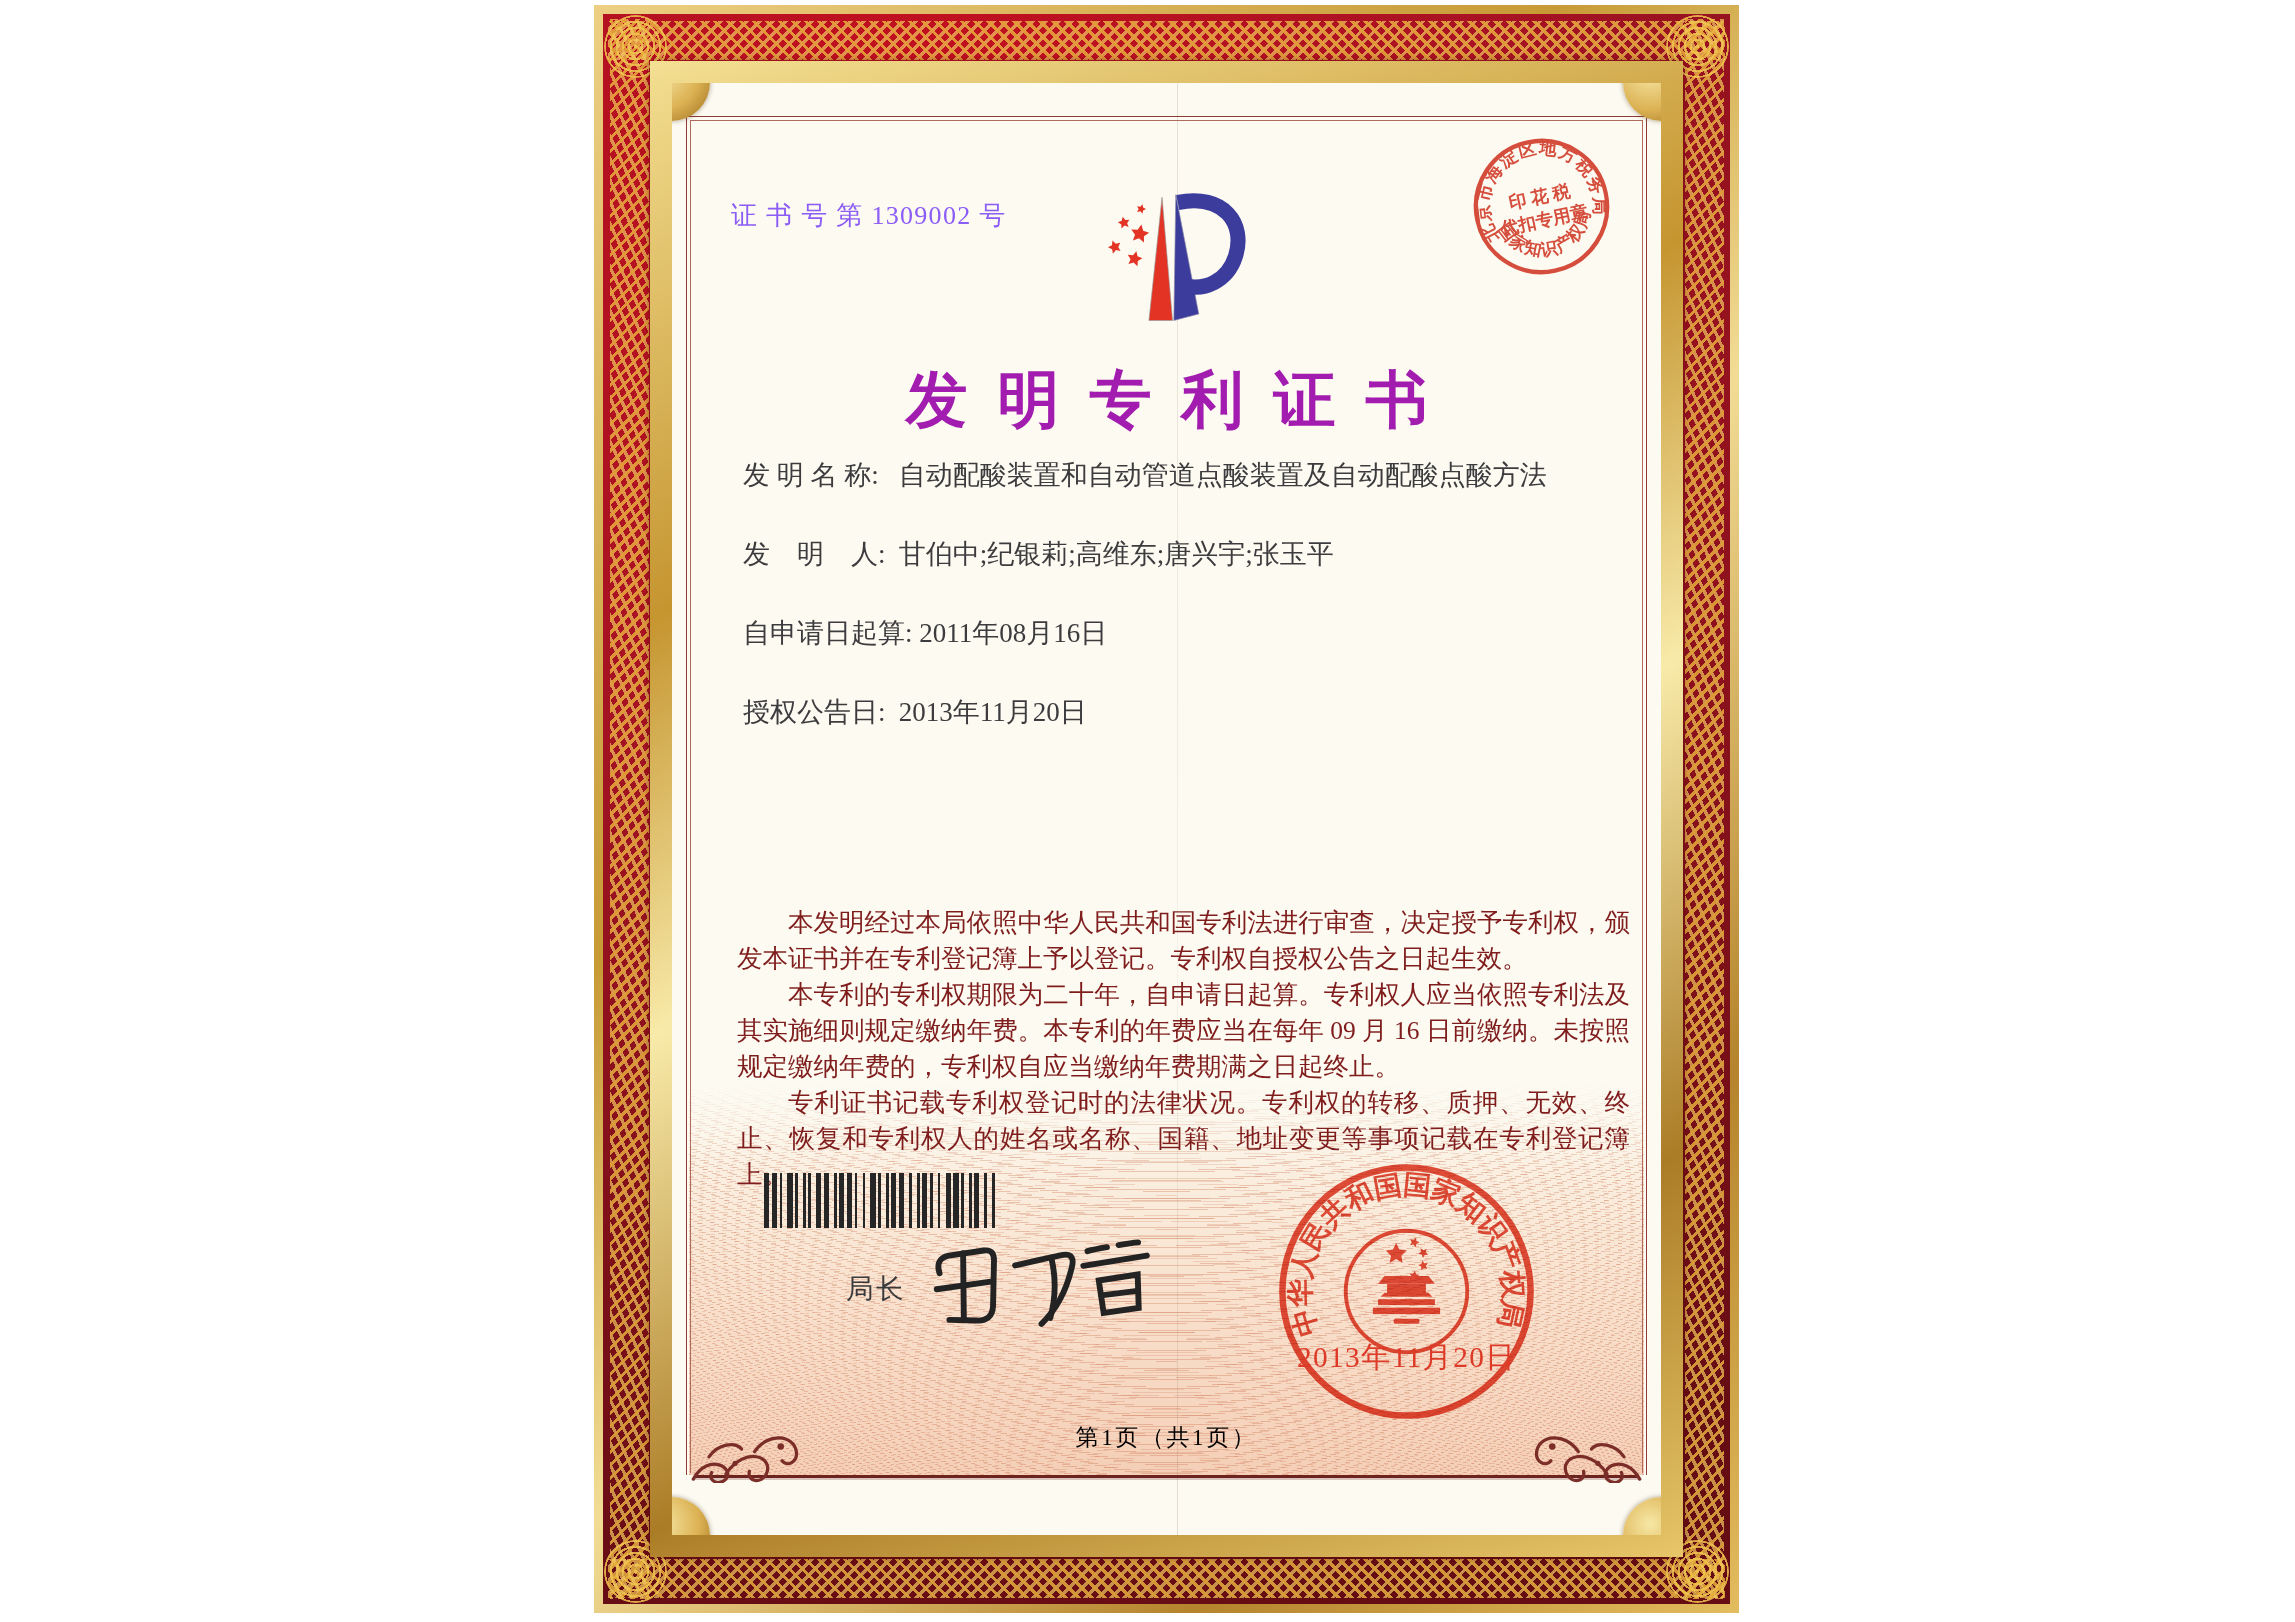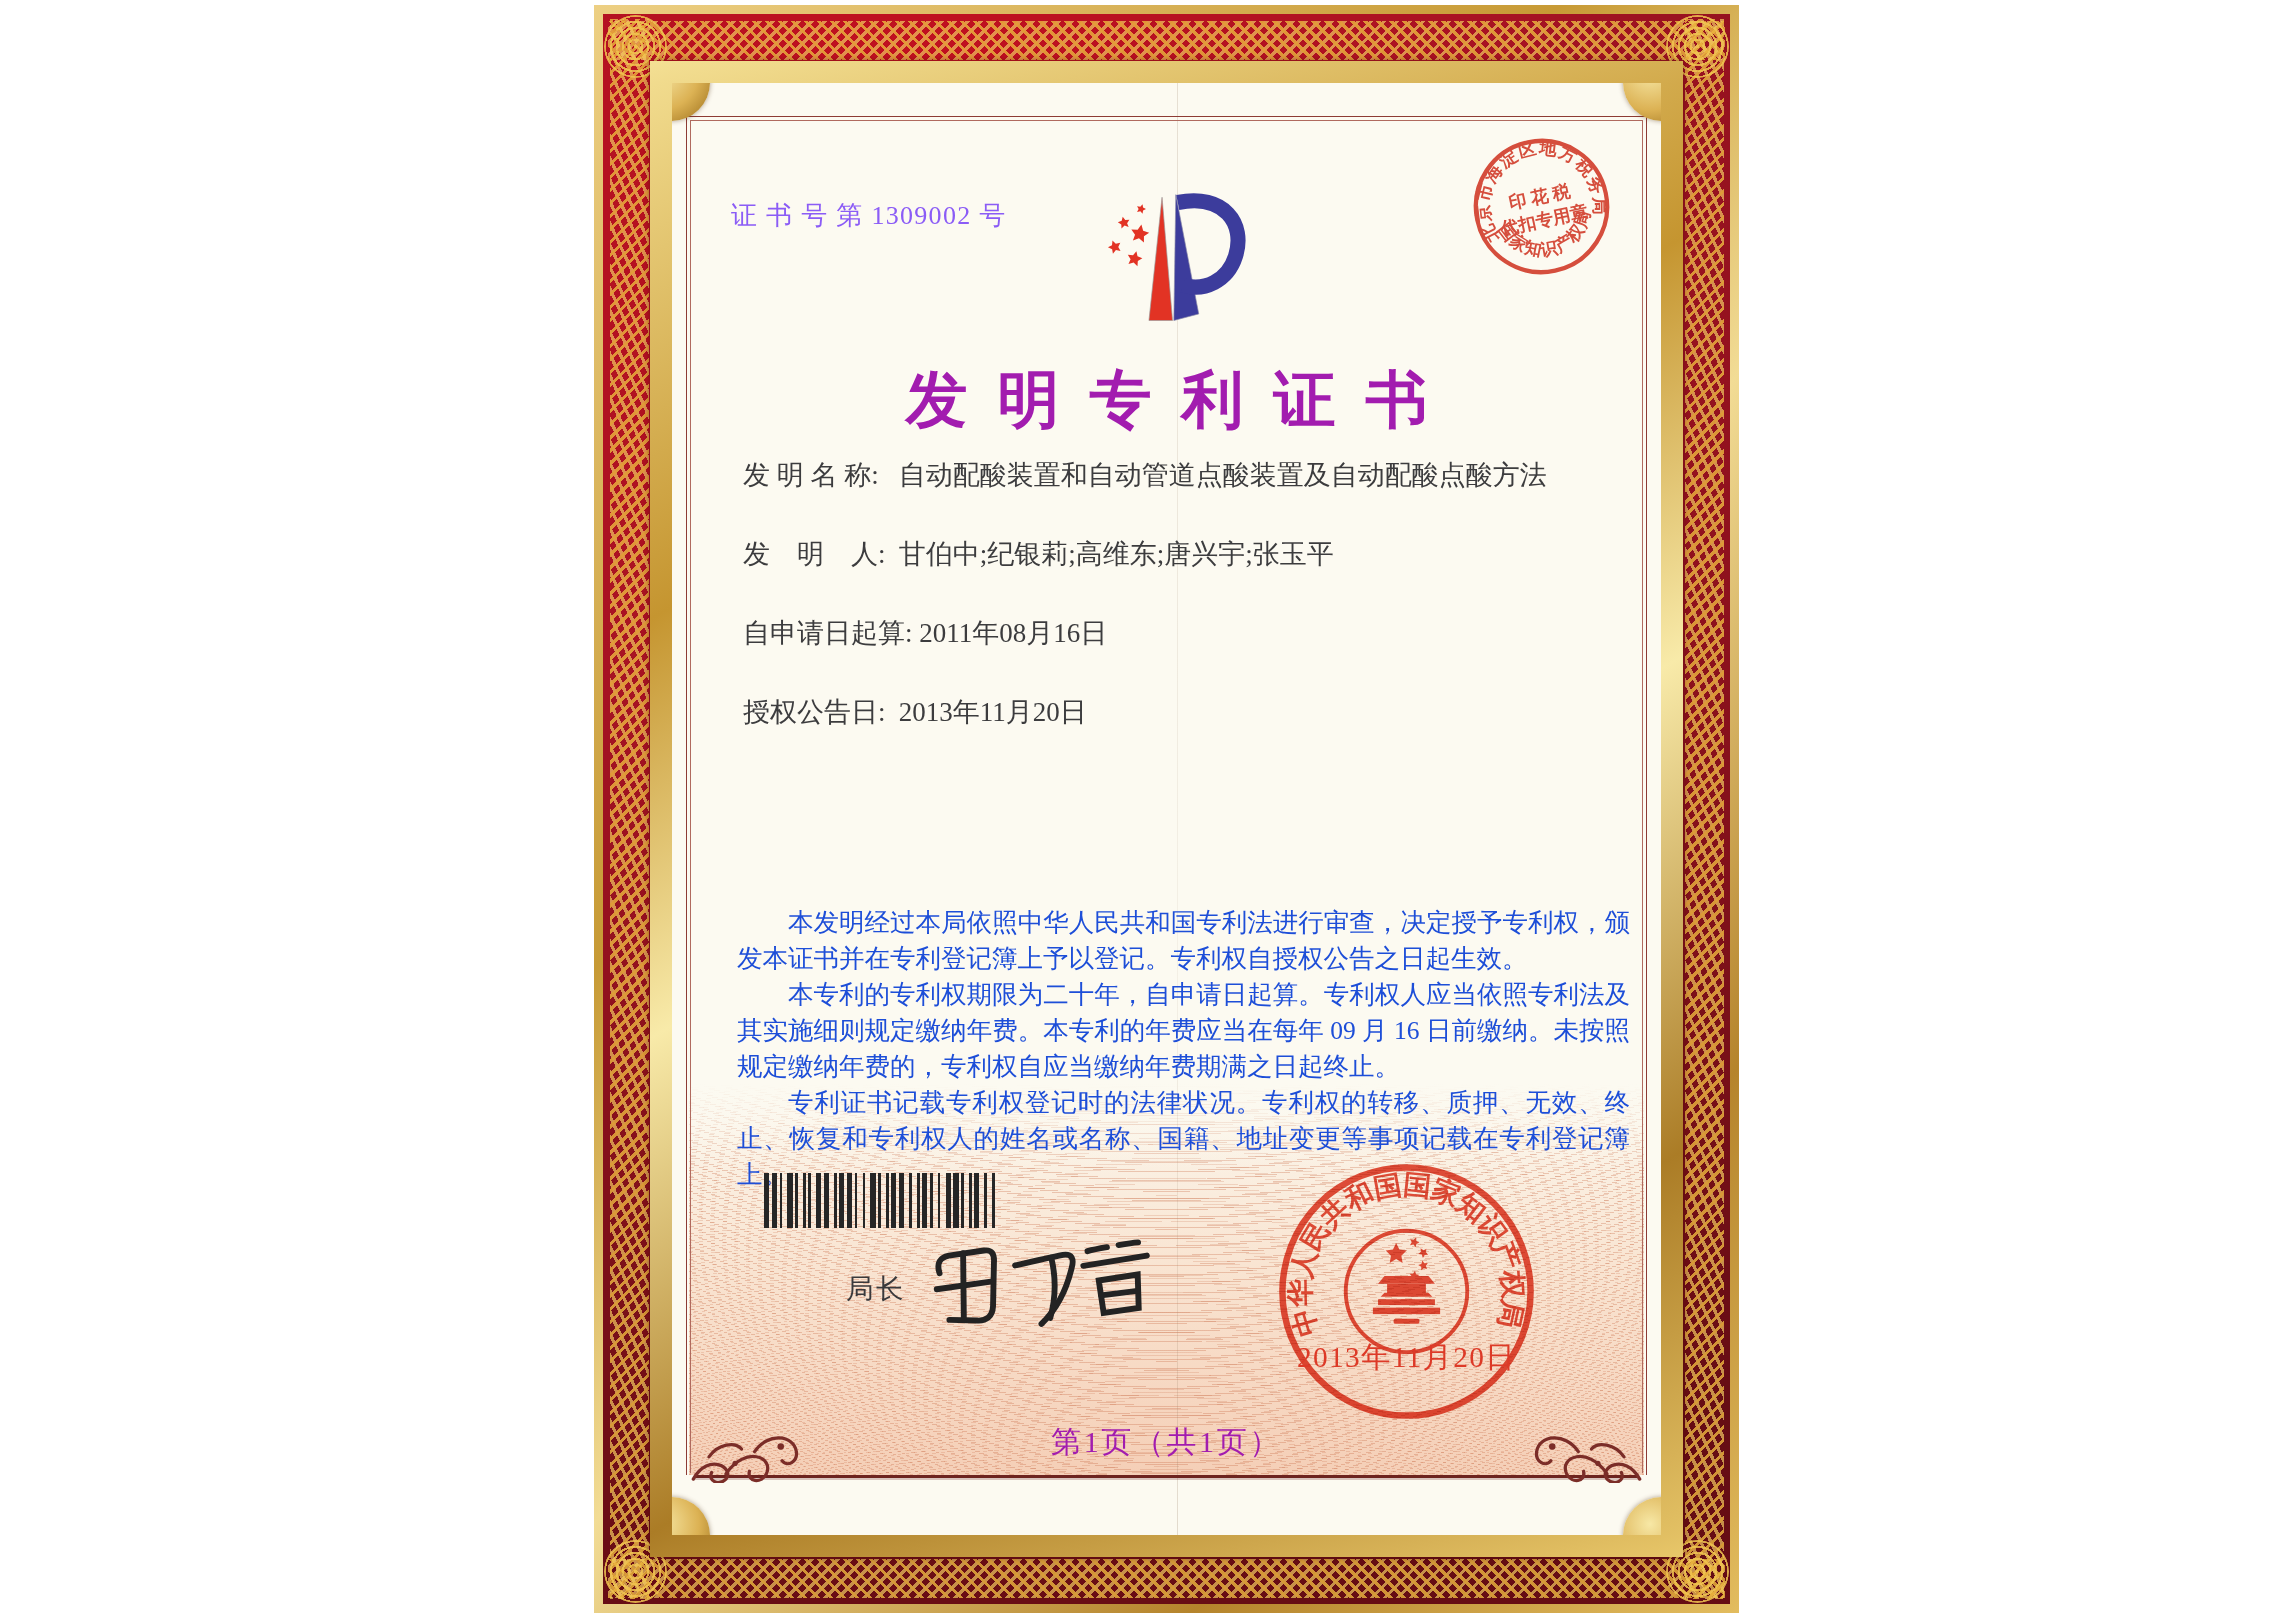--- a/index.html
+++ b/index.html
@@ -46,30 +46,30 @@
   .logo{position:absolute;left:427px;top:109px;width:151px;height:139px;}
   .title{position:absolute;left:0;right:0;top:275px;text-align:center;font-size:62px;color:#a21caf;
         letter-spacing:30px;text-indent:30px;font-weight:600;}
   .tax-stamp{position:absolute;left:796px;top:50px;width:147px;height:147px;transform:rotate(-12deg);
         opacity:.92;mix-blend-mode:multiply;}
   .fields{position:absolute;left:71px;right:33px;top:374px;}
   .frow{height:31px;margin-bottom:48px;font-size:27px;color:#3c3c3e;white-space:nowrap;}
   .frow .lab{display:inline-block;min-width:149px;}
   .frow .val{margin-left:0;}
   .bodytext{position:absolute;left:65px;right:31px;top:822px;font-size:25.5px;line-height:36px;
-        color:#1d4ed8;text-align:justify;}
+        color:#7f1d1d;text-align:justify;}
   .bodytext p{margin:0;text-indent:2em;}
   .barcode{position:absolute;left:92px;top:1090px;width:283px;height:55px;display:flex;overflow:hidden;}
   .barcode span{height:100%;flex:0 0 auto;}
   .signer-title{position:absolute;left:174px;top:1188px;font-size:27.5px;color:#3a3a3c;letter-spacing:2.6px;}
   .signature{position:absolute;left:249px;top:1149px;width:242px;height:105px;}
   .seal{position:absolute;left:602px;top:1076px;width:265px;height:265px;opacity:.93;mix-blend-mode:multiply;}
   .seal-date{position:absolute;left:602px;width:265px;top:1255px;text-align:center;font-size:29.4px;
         color:#dd3a27;letter-spacing:1.3px;}
-  .footer{position:absolute;left:0;right:0;top:1339px;text-align:center;font-size:30px;color:#a21caf;letter-spacing:2.6px;}
+  .footer{position:absolute;left:0;right:0;top:1339px;text-align:center;font-size:23px;color:#000000;letter-spacing:2.6px;}
   .bottom-line{position:absolute;left:22px;right:22px;top:1392px;height:2.6px;background:#6d241f;
         box-shadow:0 2px 0 rgba(109,36,31,.25);}
   .flourish{position:absolute;width:113px;height:77px;}
   .fl-left{left:17px;top:1323px;}
   .fl-right{right:17px;top:1323px;transform:scaleX(-1);}
 </style>
 </head>
 <body>
 
 <div class="cert">

